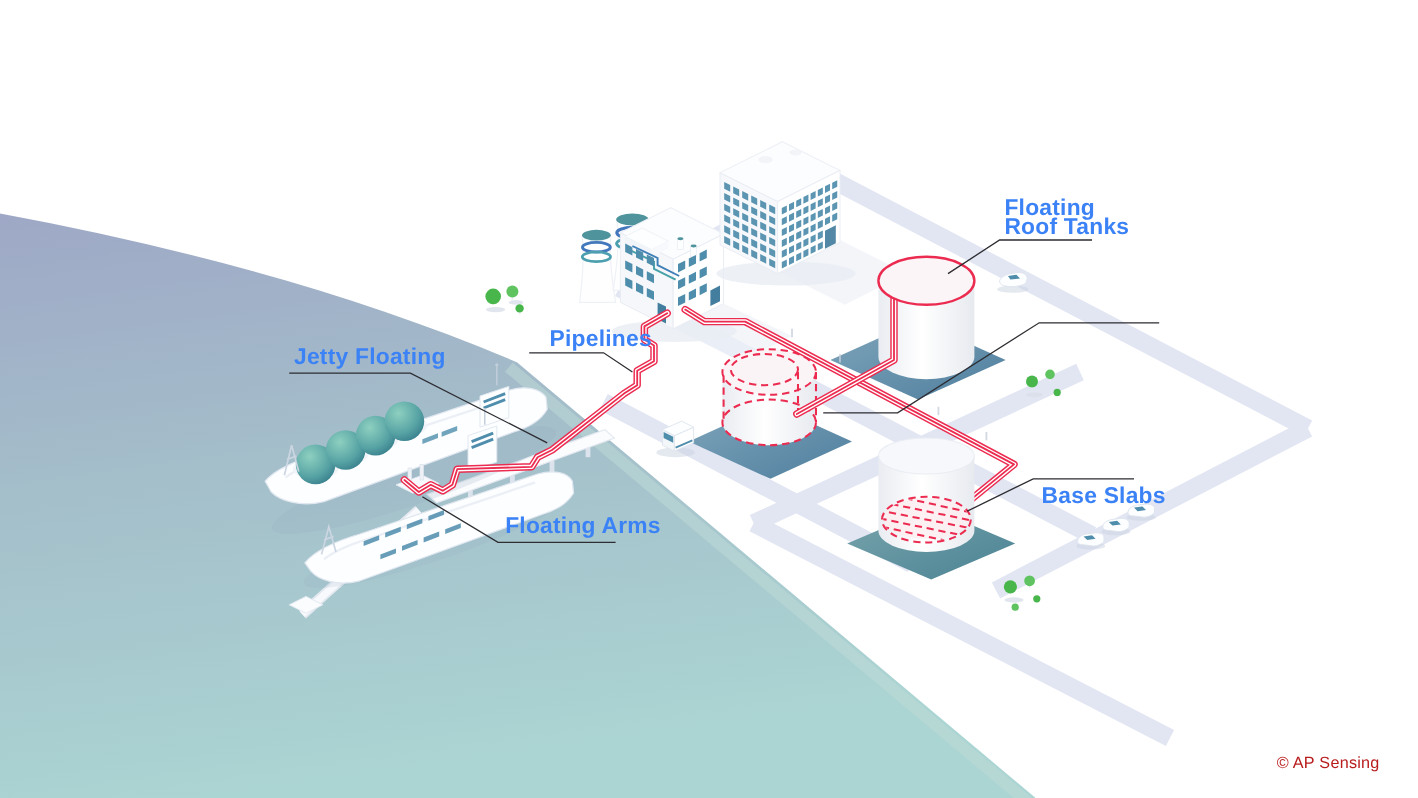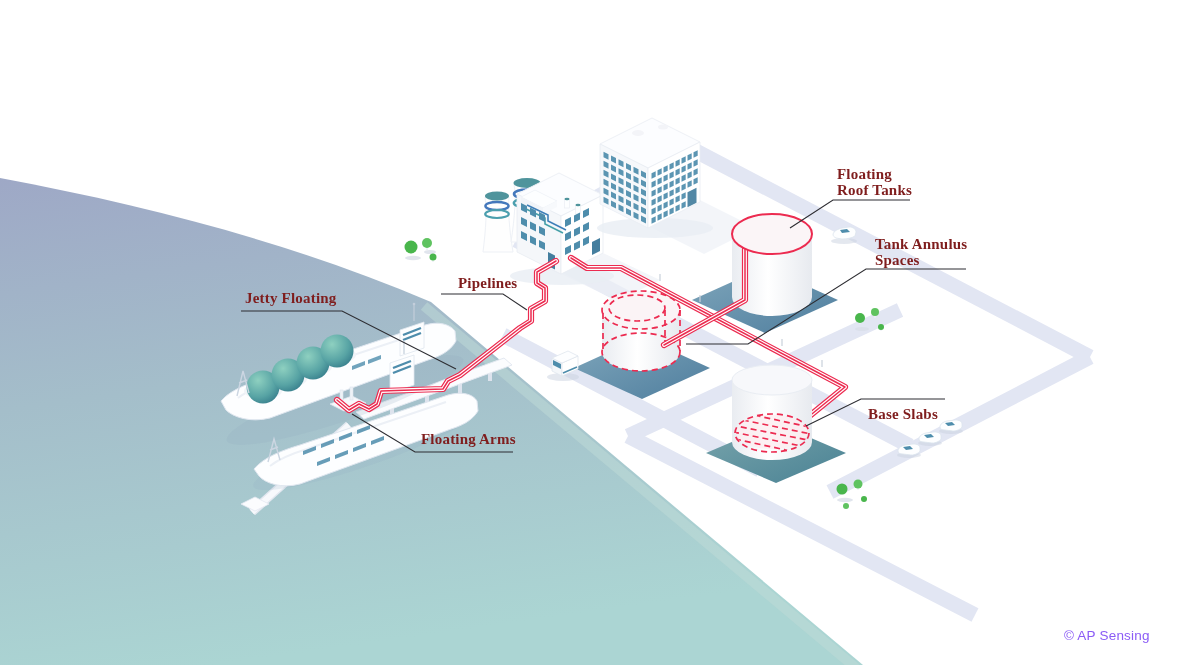--- a/index.html
+++ b/index.html
@@ -1,23 +1,23 @@
 <!DOCTYPE html>
 <html><head>
 <meta charset="utf-8">
 <style>
   html,body{margin:0;padding:0;background:#ffffff;}
   .stage{position:relative;width:1182px;height:665px;overflow:hidden;background:#ffffff;
          font-family:"Liberation Sans",sans-serif;}
   .stage svg.scene{position:absolute;left:0;top:0;}
-  .lbl{position:absolute;font-weight:600;font-size:15px;line-height:16px;
-       color:#7f1d1d;letter-spacing:.2px;white-space:nowrap;z-index:5;font-family:Liberation Serif, serif;}
+  .lbl{position:absolute;font-weight:600;font-size:19px;line-height:16px;
+       color:#3b82f6;letter-spacing:.2px;white-space:nowrap;z-index:5;}
   .lbl .line{display:block;}
   .credit{position:absolute;left:1064px;top:628px;font-size:13.5px;font-weight:400;
-          color:#8b5cf6;letter-spacing:.2px;z-index:5;}
+          color:#b91c1c;letter-spacing:.2px;z-index:5;}
   
   .po{fill:none;stroke:#EC2B50;stroke-width:6.2;stroke-linejoin:round;stroke-linecap:round;}
   .pw{fill:none;stroke:#ffffff;stroke-width:3.8;stroke-linejoin:round;stroke-linecap:round;}
   .pi{fill:none;stroke:#EC2B50;stroke-width:1.5;stroke-linejoin:round;stroke-linecap:round;}
   .dash{fill:none;stroke:#EC2B50;stroke-width:1.7;stroke-dasharray:6 4;}
   .leader{fill:none;stroke:#2d2d32;stroke-width:1.1;}
   .road{stroke:#E2E6F3;stroke-width:15;fill:none;}
 </style>
 </head>
 <body>
@@ -417,24 +417,20 @@
     <polyline class="leader" points="241,311 342,311 456,369"></polyline>
     <polyline class="leader" points="513,452 415,452 352,414"></polyline>
     <polyline class="leader" points="945,399 861,399 806,426"></polyline>
   </g>
 </svg>
 
 <div class="lbl" style="left:837px;top:166px;">
   <span class="line">Floating</span>
   <span class="line">Roof Tanks</span>
 </div>
-<div class="lbl" style="left:875px;top:236px;">
-  <span class="line">Tank Annulus</span>
-  <span class="line">Spaces</span>
-</div>
 <div class="lbl" style="left:433px;top:275px;margin-left:25px;">
   <span class="line">Pipelines</span>
 </div>
 <div class="lbl" style="left:245px;top:290px;">
   <span class="line">Jetty Floating</span>
 </div>
 <div class="lbl" style="left:421px;top:431px;">
   <span class="line">Floating Arms</span>
 </div>
 <div class="lbl" style="left:868px;top:378px;margin-top:28px;">

